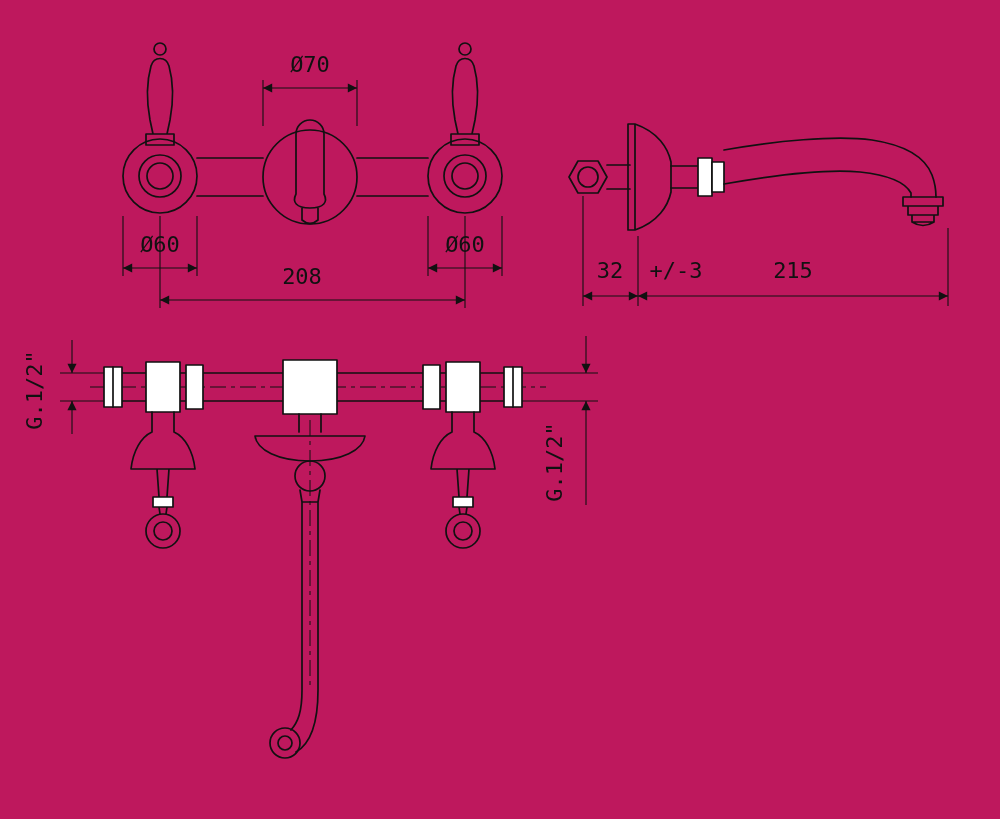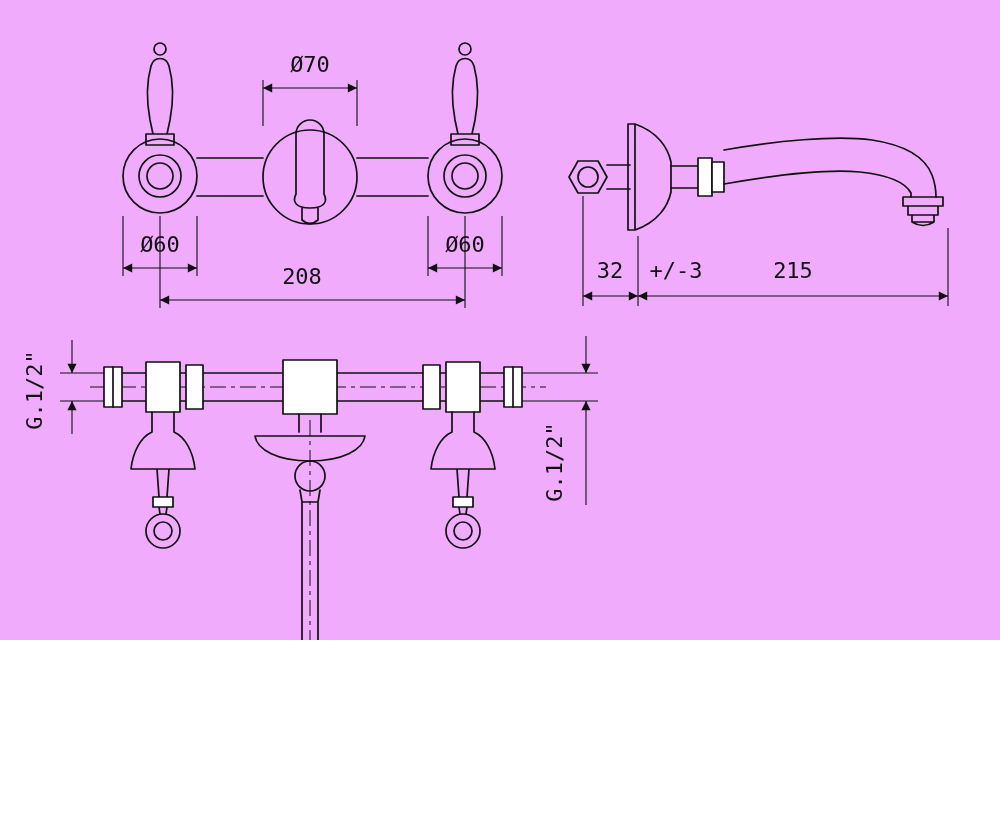--- a/index.html
+++ b/index.html
@@ -1,16 +1,16 @@
 <!DOCTYPE html>
 <html><head>
 <meta charset="utf-8">
 <style>
   html,body{margin:0;padding:0;background:#ffffff;}
-  .canvas{position:relative;width:1000px;height:640px;background:#f0abfc;overflow:hidden;}
+  .canvas{position:relative;width:1000px;height:819px;background:#be185d;overflow:hidden;}
   svg{display:block;}
   .obj{fill:none;stroke:#111111;stroke-width:1.7;stroke-linecap:round;stroke-linejoin:round;}
   .objf{fill:#ffffff;stroke:#111111;stroke-width:1.7;stroke-linejoin:round;}
   .dim{fill:none;stroke:#111111;stroke-width:1.1;}
   .cl{fill:none;stroke:#111111;stroke-width:1;stroke-dasharray:16 5 4 5;}
   .dimtext{font-family:"DejaVu Sans Mono","Liberation Mono",monospace;font-size:22px;fill:#111111;text-anchor:middle;}
 </style>
 </head>
 <body>
 

